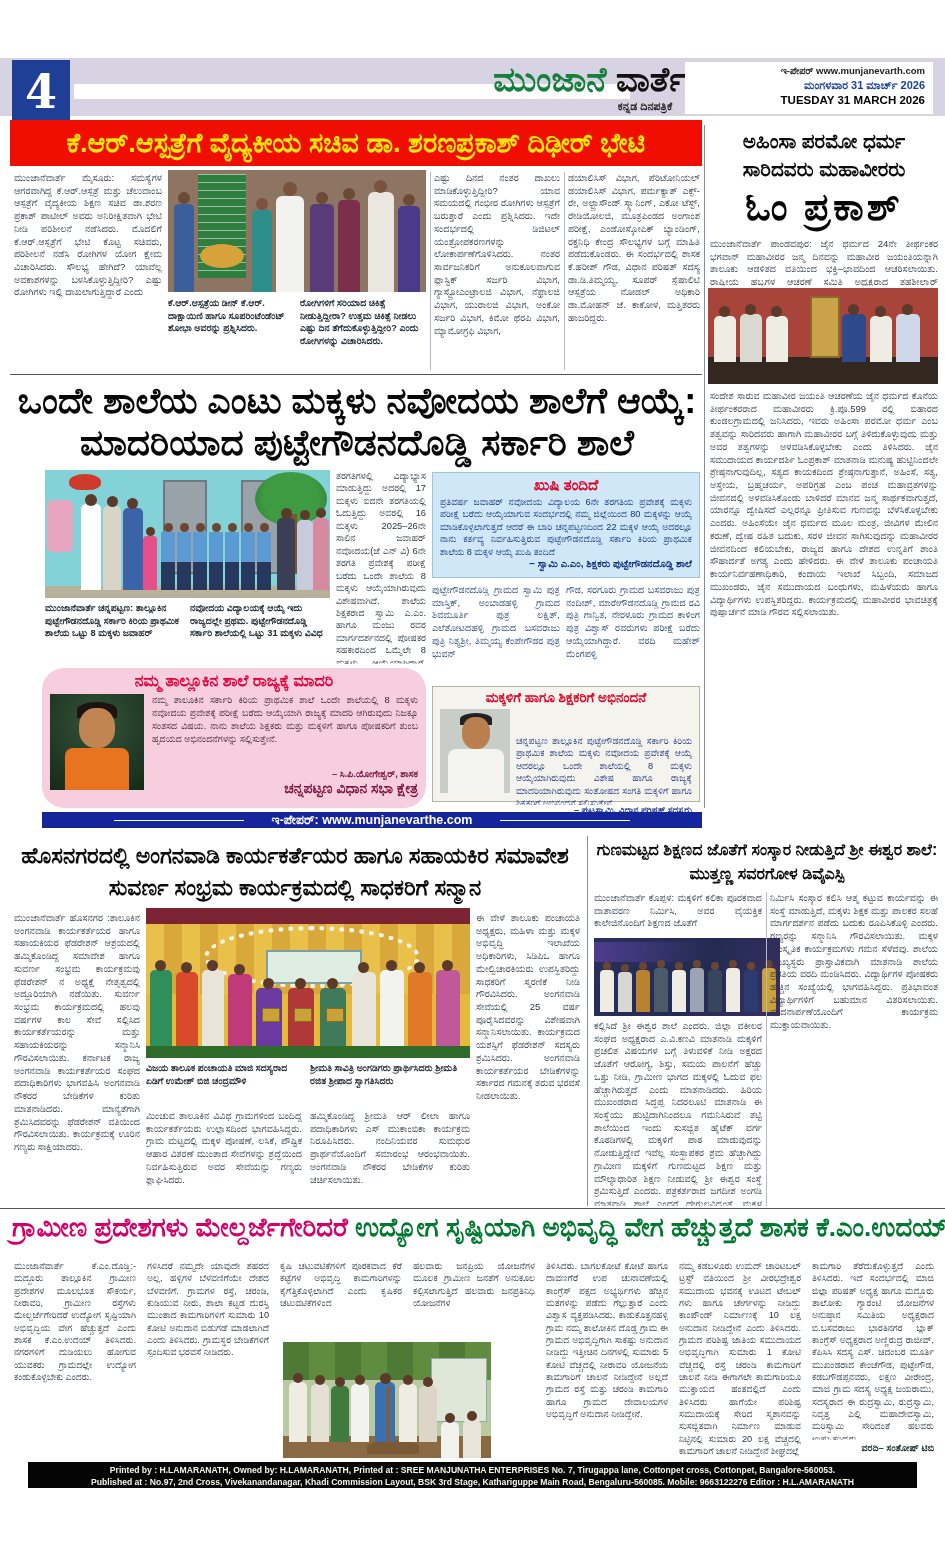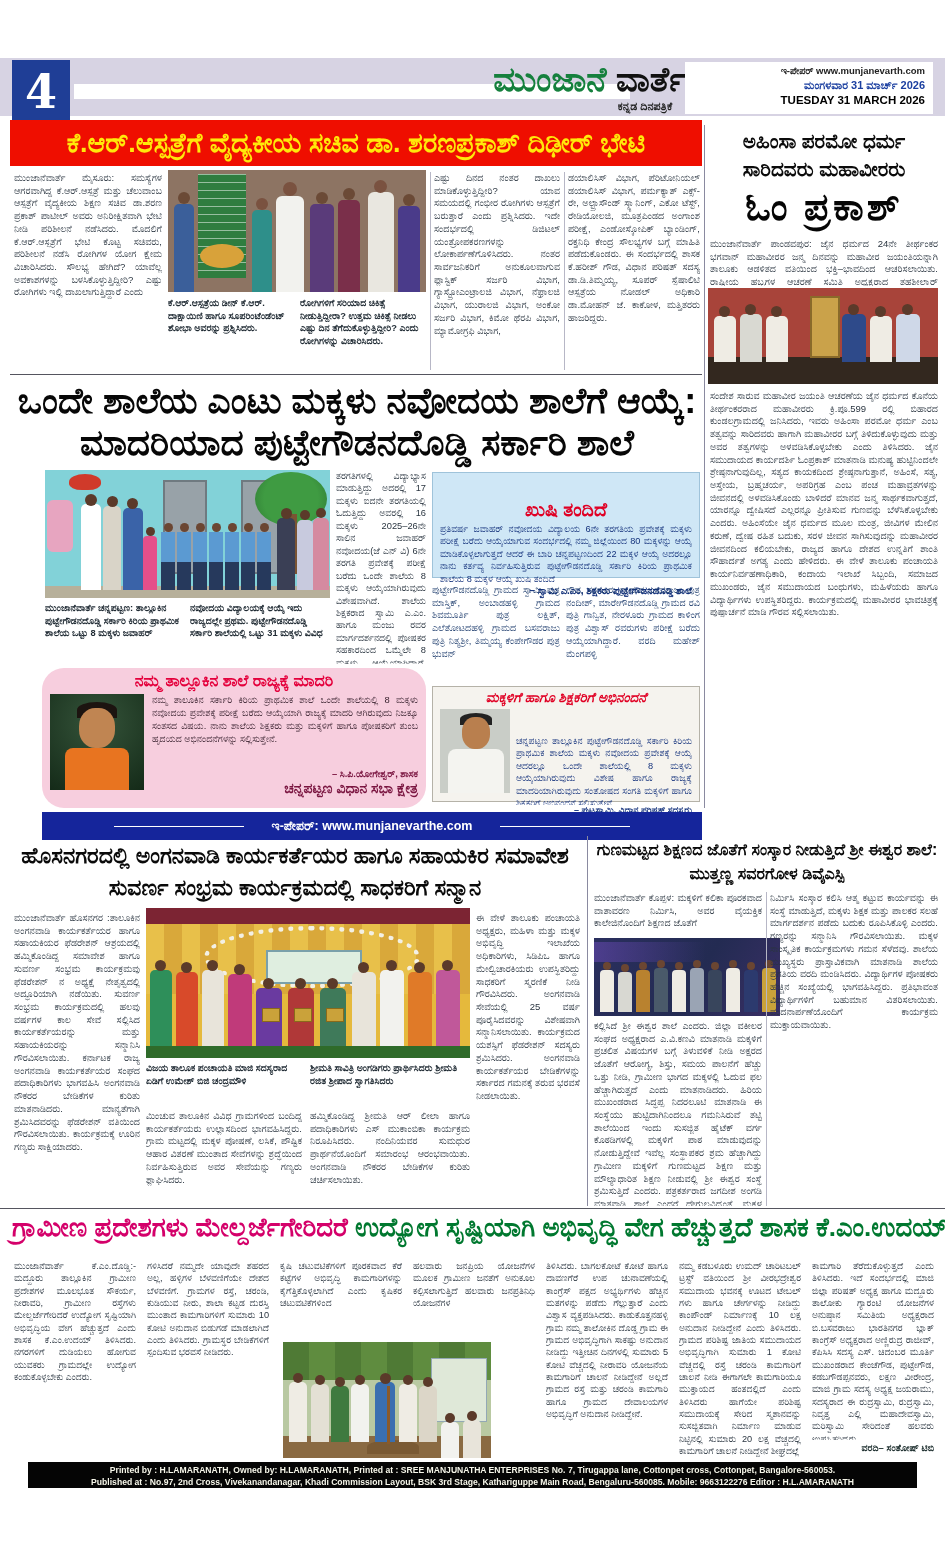--- a/index.html
+++ b/index.html
@@ -30,21 +30,21 @@
   .infobox .l3{font-size:11.5px;color:#000;font-weight:bold;margin-top:2px;}
   
   .banner{position:absolute;left:10px;top:120px;width:692px;height:46px;background:#ef0e00;
           color:#ffe90a;font-size:27px;font-weight:bold;display:flex;align-items:center;justify-content:center;white-space:nowrap;}
   .jain-kicker{position:absolute;left:710px;width:228px;text-align:center;font-size:20px;font-weight:bold;color:#0b0b0b;}
   .jain-title{position:absolute;left:710px;top:186px;width:228px;text-align:center;font-size:38px;font-weight:800;letter-spacing:3px;color:#050505;}
   .nav-head{position:absolute;left:12px;width:690px;text-align:center;font-size:36px;font-weight:800;color:#070707;white-space:nowrap;}
   .sec-head{position:absolute;text-align:center;font-weight:bold;color:#0a0a0a;}
   .boxtitle{font-weight:bold;color:#e00024;text-align:center;}
   .attr{font-weight:bold;text-align:right;}
-  .bar{position:absolute;left:42px;top:812px;width:660px;height:28px;background:#15259b;color:#fff;
+  .bar{position:absolute;left:42px;top:812px;width:660px;height:16px;background:#15259b;color:#fff;
        display:flex;align-items:center;justify-content:center;gap:28px;font-weight:bold;font-size:12.5px;}
   .bar .rule{width:130px;height:1px;background:#fff;}
   .rural-head{position:absolute;left:12px;top:1212px;width:921px;text-align:center;font-size:26px;font-weight:800;white-space:nowrap;}
   .rural-head .hp{color:#d4006a;}
   .rural-head .hg{color:#00782f;}
   .footer{position:absolute;left:28px;top:1462px;width:889px;height:26px;background:#050505;color:#f7f7ea;
           font-size:8.6px;font-weight:bold;text-align:center;line-height:1.45;padding-top:2px;box-sizing:border-box;}
   .pinkbox{position:absolute;left:42px;top:668px;width:384px;height:140px;background:#f7cede;box-sizing:border-box;padding:4px 8px;border-radius:22px;}
   .bluebox{position:absolute;left:432px;top:472px;width:268px;height:106px;background:#cfe7f6;border:1px solid #9fc3da;box-sizing:border-box;padding:3px 7px;}
   .graybox{position:absolute;left:432px;top:686px;width:268px;height:116px;background:#f5f3ee;border:1px solid #b5b2a8;box-sizing:border-box;padding:3px 7px;}
@@ -179,30 +179,30 @@
       </div>
       <div style="flex:1;">
         <div style="font-size:9.4px;line-height:1.38;text-align:justify;color:#3a2330;height:74px;overflow:hidden;">ನಮ್ಮ ತಾಲೂಕಿನ ಸರ್ಕಾರಿ ಕಿರಿಯ ಪ್ರಾಥಮಿಕ ಶಾಲೆ ಒಂದೇ ಶಾಲೆಯಲ್ಲಿ 8 ಮಕ್ಕಳು ನವೋದಯ ಪ್ರವೇಶಕ್ಕೆ ಪರೀಕ್ಷೆ ಬರೆದು ಆಯ್ಕೆಯಾಗಿ ರಾಜ್ಯಕ್ಕೆ ಮಾದರಿ ಆಗಿರುವುದು ನಿಜಕ್ಕೂ ಸಂತಸದ ವಿಷಯ. ನಾನು ಶಾಲೆಯ ಶಿಕ್ಷಕರು ಮತ್ತು ಮಕ್ಕಳಿಗೆ ಹಾಗೂ ಪೋಷಕರಿಗೆ ತುಂಬ ಹೃದಯದ ಅಭಿನಂದನೆಗಳನ್ನು ಸಲ್ಲಿಸುತ್ತೇನೆ.</div>
         <div class="attr" style="font-size:9.4px;color:#7a1540;">– ಸಿ.ಪಿ.ಯೋಗೇಶ್ವರ್, ಶಾಸಕ</div>
         <div class="attr" style="font-size:14px;color:#7a1540;">ಚನ್ನಪಟ್ಟಣ ವಿಧಾನ ಸಭಾ ಕ್ಷೇತ್ರ</div>
       </div>
     </div>
   </div>
 
   <div class="bluebox">
-    <div class="boxtitle" style="font-size:19px;margin-top:23px;">ಖುಷಿ ತಂದಿದೆ</div>
+    <div class="boxtitle" style="font-size:15px;">ಖುಷಿ ತಂದಿದೆ</div>
     <div class="boxtext" style="height:62px;overflow:hidden;margin-top:2px;">ಪ್ರತಿವರ್ಷ ಜವಾಹರ್ ನವೋದಯ ವಿದ್ಯಾಲಯ 6ನೇ ತರಗತಿಯ ಪ್ರವೇಶಕ್ಕೆ ಮಕ್ಕಳು ಪರೀಕ್ಷೆ ಬರೆದು ಆಯ್ಕೆಯಾಗುವ ಸಂದರ್ಭದಲ್ಲಿ ನಮ್ಮ ಜಿಲ್ಲೆಯಿಂದ 80 ಮಕ್ಕಳನ್ನು ಆಯ್ಕೆ ಮಾಡಿಕೊಳ್ಳಲಾಗುತ್ತದೆ ಆದರೆ ಈ ಬಾರಿ ಚನ್ನಪಟ್ಟಣದಿಂದ 22 ಮಕ್ಕಳ ಆಯ್ಕೆ ಅದರಲ್ಲೂ ನಾನು ಕರ್ತವ್ಯ ನಿರ್ವಹಿಸುತ್ತಿರುವ ಪುಟ್ಟೇಗೌಡನದೊಡ್ಡಿ ಸರ್ಕಾರಿ ಕಿರಿಯ ಪ್ರಾಥಮಿಕ ಶಾಲೆಯ 8 ಮಕ್ಕಳ ಆಯ್ಕೆ ಖುಷಿ ತಂದಿದೆ</div>
     <div class="attr" style="font-size:10px;color:#14327c;text-align:right;">– ಸ್ವಾಮಿ ಎ.ಎಂ, ಶಿಕ್ಷಕರು ಪುಟ್ಟೇಗೌಡನದೊಡ್ಡಿ ಶಾಲೆ</div>
   </div>
 
   <div class="body-col" style="left:432px;top:584px;width:128px;height:98px;color:#1b3a6b;">ಪುಟ್ಟೇಗೌಡನದೊಡ್ಡಿ ಗ್ರಾಮದ ಸ್ವಾಮಿ ಪುತ್ರ ಮಾಸ್ತಿಕ್, ಅಂಬಾಡಹಳ್ಳಿ ಗ್ರಾಮದ ಶಿವಮೂರ್ತಿ ಪುತ್ರ ಲಕ್ಷಿತ್, ಎಲೆತೋಟದಹಳ್ಳಿ ಗ್ರಾಮದ ಬಸವರಾಜು ಪುತ್ರಿ ನಿತ್ಯಶ್ರೀ, ತಿಮ್ಮಯ್ಯ ಕೆಂಪೇಗೌಡರ ಪುತ್ರ ಭುವನ್</div>
   <div class="body-col" style="left:566px;top:584px;width:134px;height:98px;color:#1b3a6b;">ಗೌಡ, ಸರಗೂರು ಗ್ರಾಮದ ಬಸವರಾಜು ಪುತ್ರ ನಂದೀಶ್, ಮಾರೇಗೌಡನದೊಡ್ಡಿ ಗ್ರಾಮದ ರವಿ ಪುತ್ರಿ ಗಾನ್ವಿತ, ನೇರಳೂರು ಗ್ರಾಮದ ಕಾಳಿಂಗ ಪುತ್ರ ವಿಶ್ವಾಸ್ ರವರುಗಳು ಪರೀಕ್ಷೆ ಬರೆದು ಆಯ್ಕೆಯಾಗಿದ್ದಾರೆ.   ವರದಿ ಮಹೇಶ್ ಮೆಂಗಪಳ್ಳಿ</div>
 
   <div class="graybox">
-    <div class="boxtitle" style="font-size:13.5px;font-style:italic;">ಮಕ್ಕಳಿಗೆ ಹಾಗೂ ಶಿಕ್ಷಕರಿಗೆ ಅಭಿನಂದನೆ</div>
+    <div class="boxtitle" style="font-size:13.5px;">ಮಕ್ಕಳಿಗೆ ಹಾಗೂ ಶಿಕ್ಷಕರಿಗೆ ಅಭಿನಂದನೆ</div>
     <div style="display:flex;gap:6px;margin-top:3px;">
       <div class="photo" style="position:relative;flex:0 0 70px;height:84px;background:#c9cdc7;">
         <div class="sh" style="left:20px;top:4px;width:32px;height:12px;background:#222;border-radius:50% 50% 0 0;"></div>
         <div class="sh" style="left:22px;top:8px;width:28px;height:32px;background:#b97f4e;border-radius:45%;"></div>
         <div class="sh" style="left:8px;top:40px;width:56px;height:44px;background:#f4f4f0;border-radius:8px 8px 0 0;"></div>
       </div>
       <div style="flex:1;">
         <div class="boxtext" style="height:70px;overflow:hidden;margin-top:26px;">ಚನ್ನಪಟ್ಟಣ ತಾಲ್ಲೂಕಿನ ಪುಟ್ಟೇಗೌಡನದೊಡ್ಡಿ ಸರ್ಕಾರಿ ಕಿರಿಯ ಪ್ರಾಥಮಿಕ ಶಾಲೆಯ ಮಕ್ಕಳು ನವೋದಯ ಪ್ರವೇಶಕ್ಕೆ ಆಯ್ಕೆ ಆದರಲ್ಲೂ ಒಂದೇ ಶಾಲೆಯಲ್ಲಿ 8 ಮಕ್ಕಳು ಆಯ್ಕೆಯಾಗಿರುವುದು ವಿಶೇಷ ಹಾಗೂ ರಾಜ್ಯಕ್ಕೆ ಮಾದರಿಯಾಗಿರುವುದು ಸಂತೋಷದ ಸಂಗತಿ ಮಕ್ಕಳಿಗೆ ಹಾಗೂ ಶಿಕ್ಷಕರಿಗೆ ಅಭಿನಂದನೆ ಸಲ್ಲಿಸುತ್ತೇನೆ.</div>
         <div class="attr" style="font-size:9px;color:#14327c;">– ಪುಟ್ಟಸ್ವಾಮಿ, ವಿಧಾನ ಪರಿಷತ್ ಸದಸ್ಯರು</div>
       </div>

